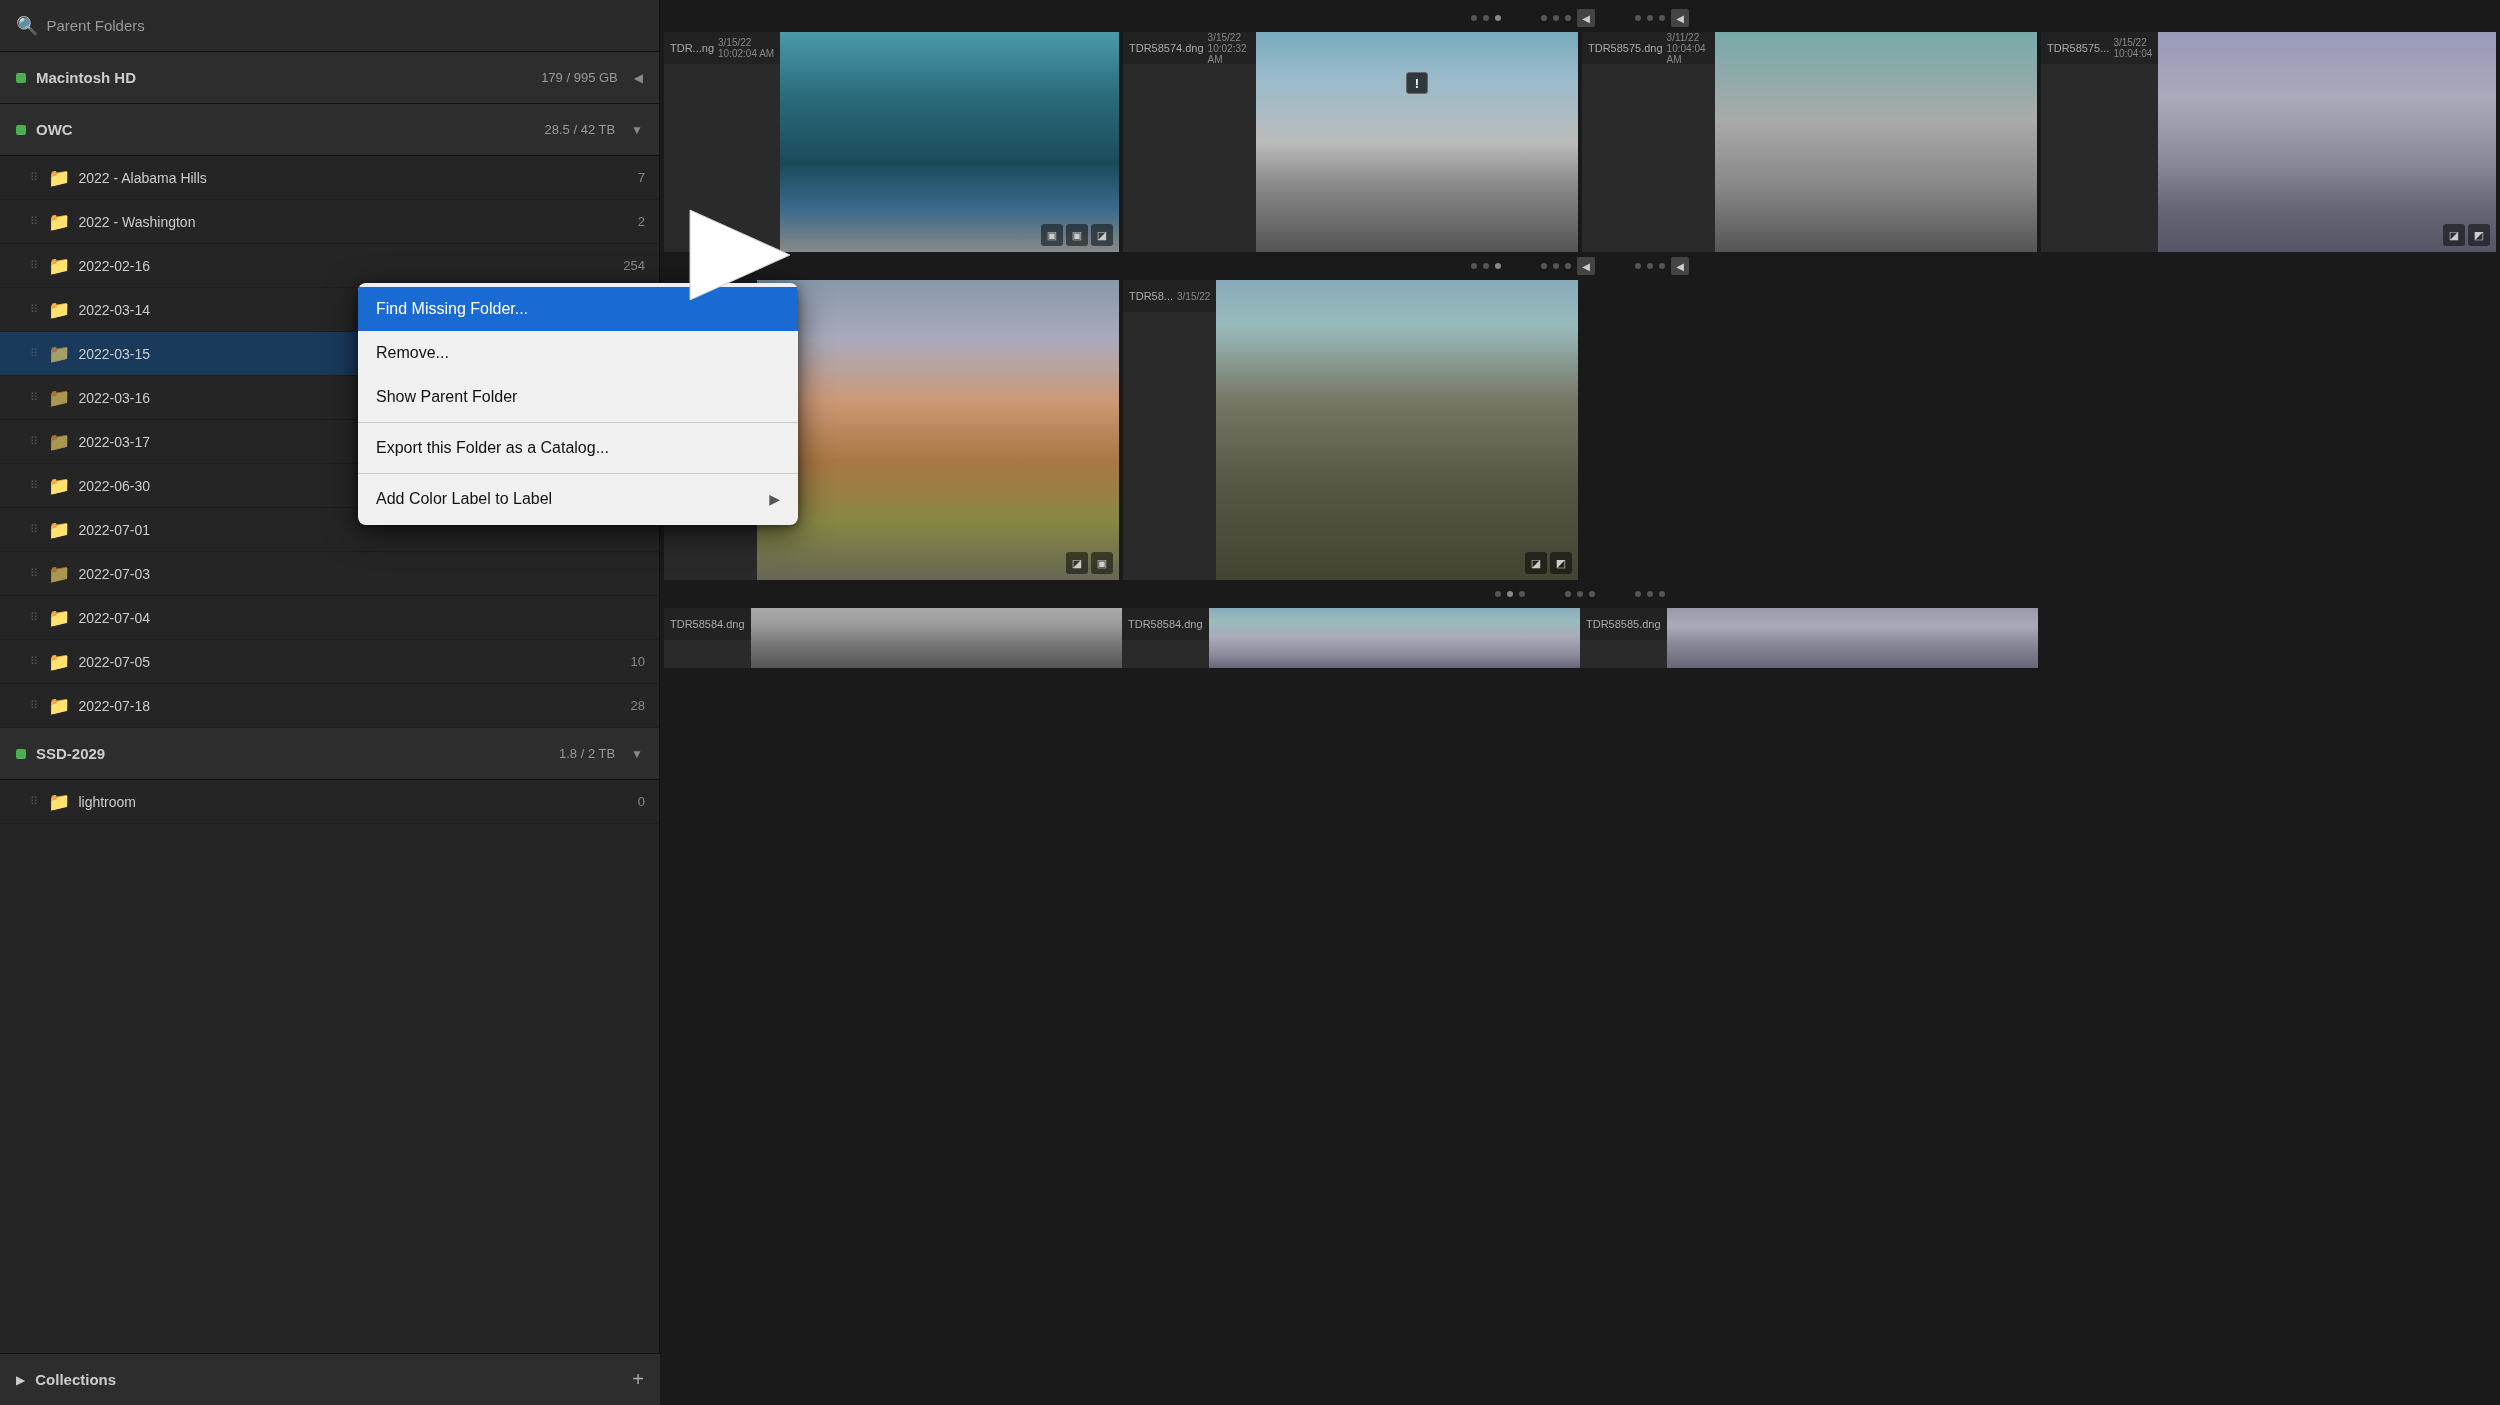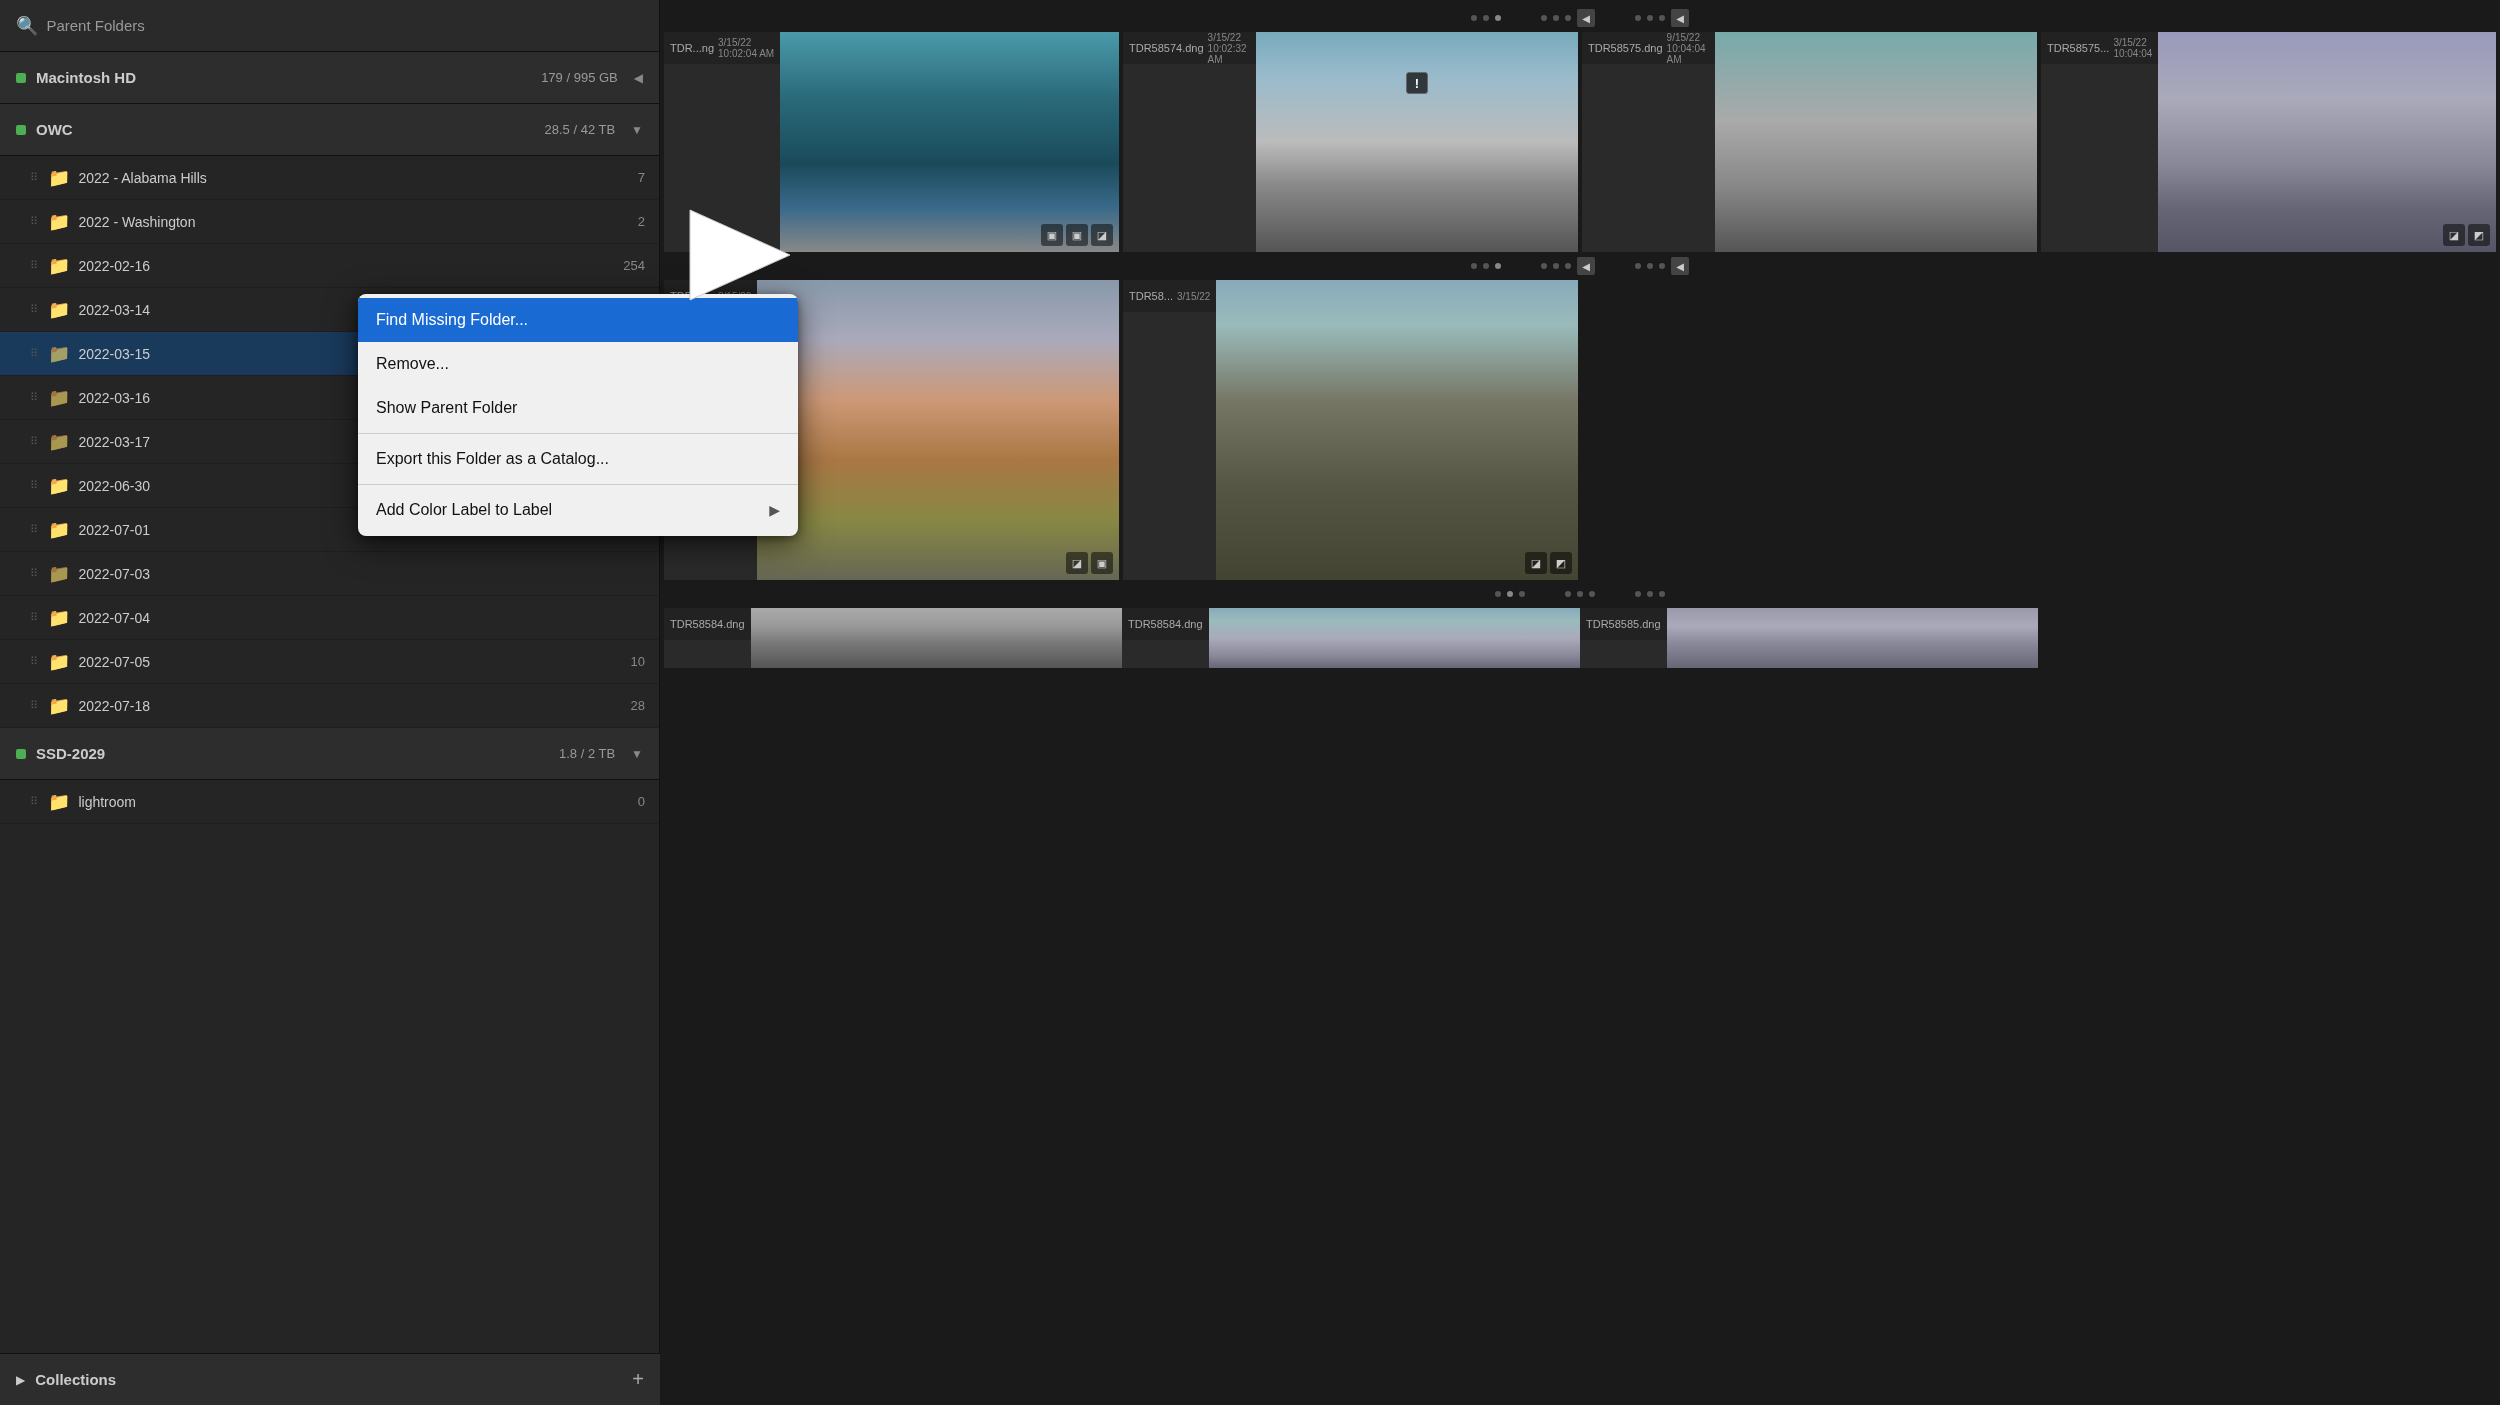--- a/index.html
+++ b/index.html
@@ -280,21 +280,21 @@
       border-radius: 2px;
       display: flex; align-items: center; justify-content: center;
       color: #ccc;
       font-size: 10px;
     }
 
     
     .context-menu {
       position: absolute;
       left: 358px;
-      top: 294px;
+      top: 283px;
       width: 440px;
       background: #f0f0f0;
       border-radius: 8px;
       box-shadow: 0 8px 32px rgba(0,0,0,0.6), 0 2px 8px rgba(0,0,0,0.4);
       z-index: 100;
       overflow: hidden;
       padding: 4px 0;
     }
 
     .menu-item {
@@ -499,21 +499,21 @@
       </div>
       <div class="photo-img" style="position:relative;">
         <div class="photo-road1"></div>
         <div class="warning-badge">!</div>
       </div>
     </div>
 
     <div class="photo-cell">
       <div class="photo-header">
         <span class="photo-filename">TDR58575.dng</span>
-        <span class="photo-date">9/15/22 10:04:04 AM</span>
+        <span class="photo-date">3/11/22 10:04:04 AM</span>
       </div>
       <div class="photo-img">
         <div class="photo-road2"></div>
       </div>
     </div>
 
     <div class="photo-cell">
       <div class="photo-header">
         <span class="photo-filename">TDR58575...</span>
         <span class="photo-date">3/15/22 10:04:04</span>

